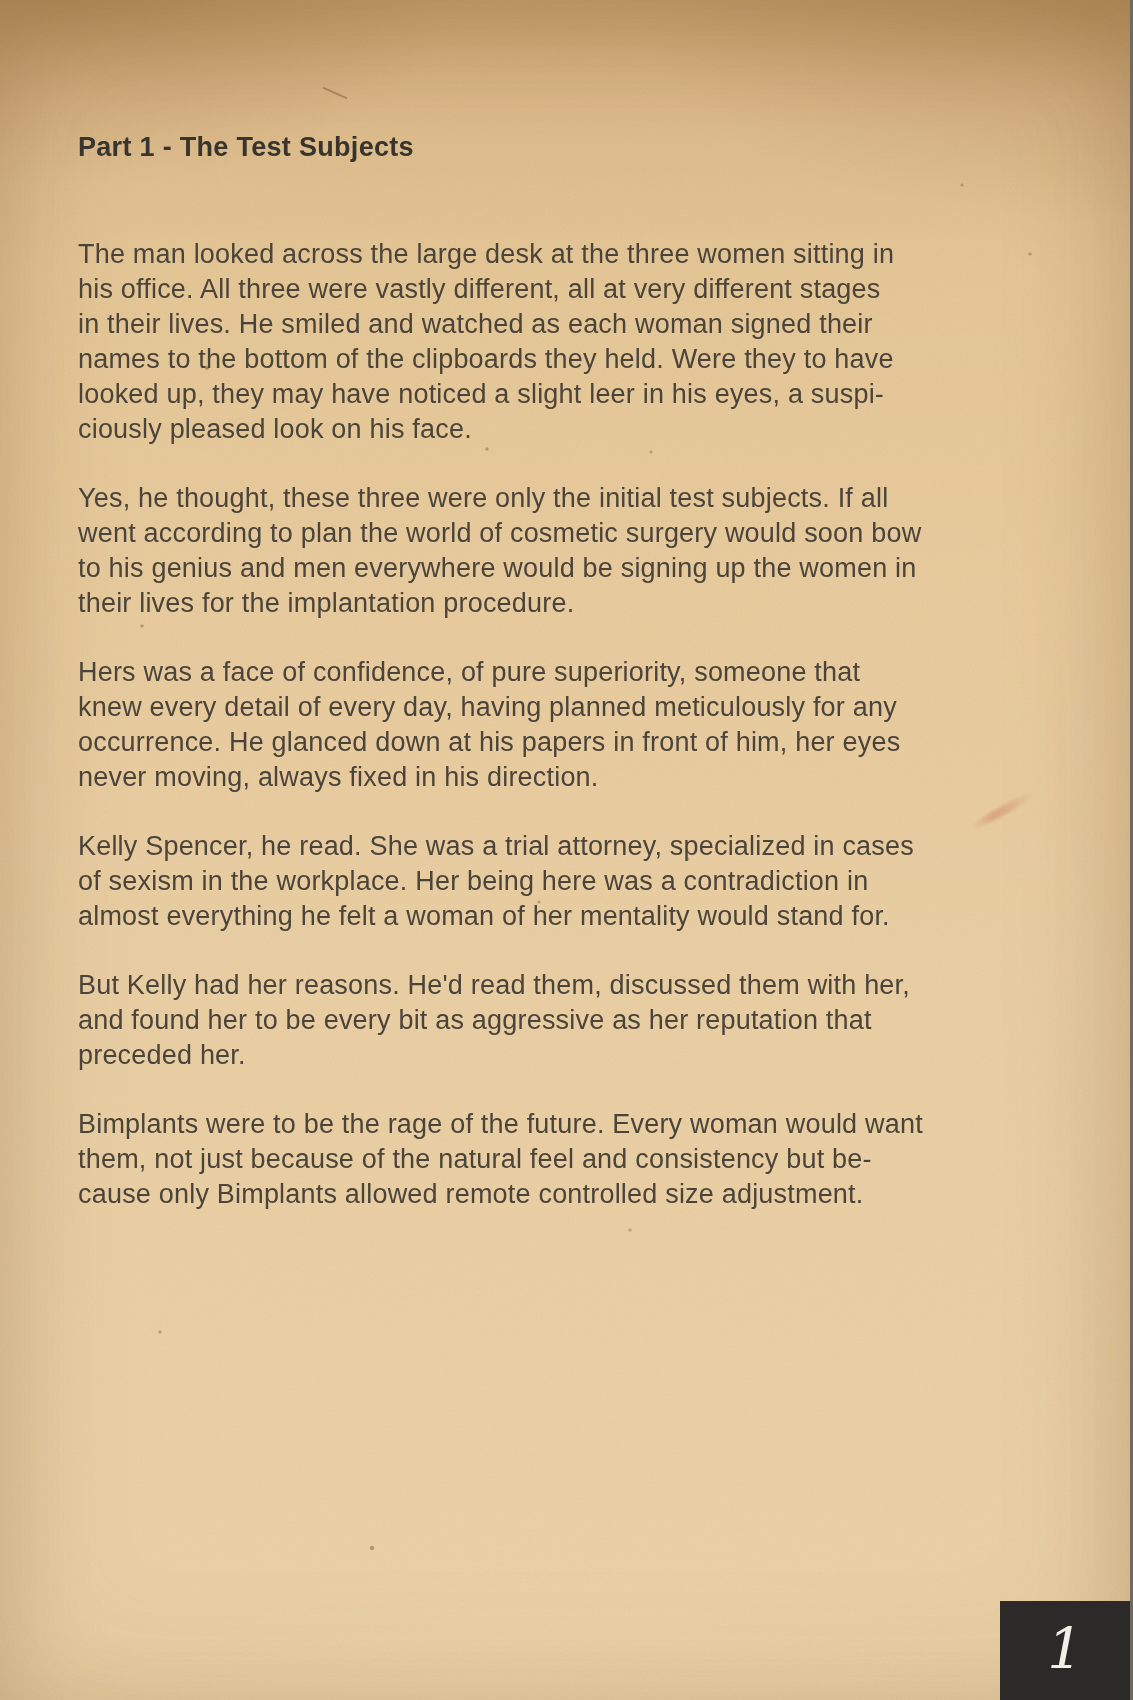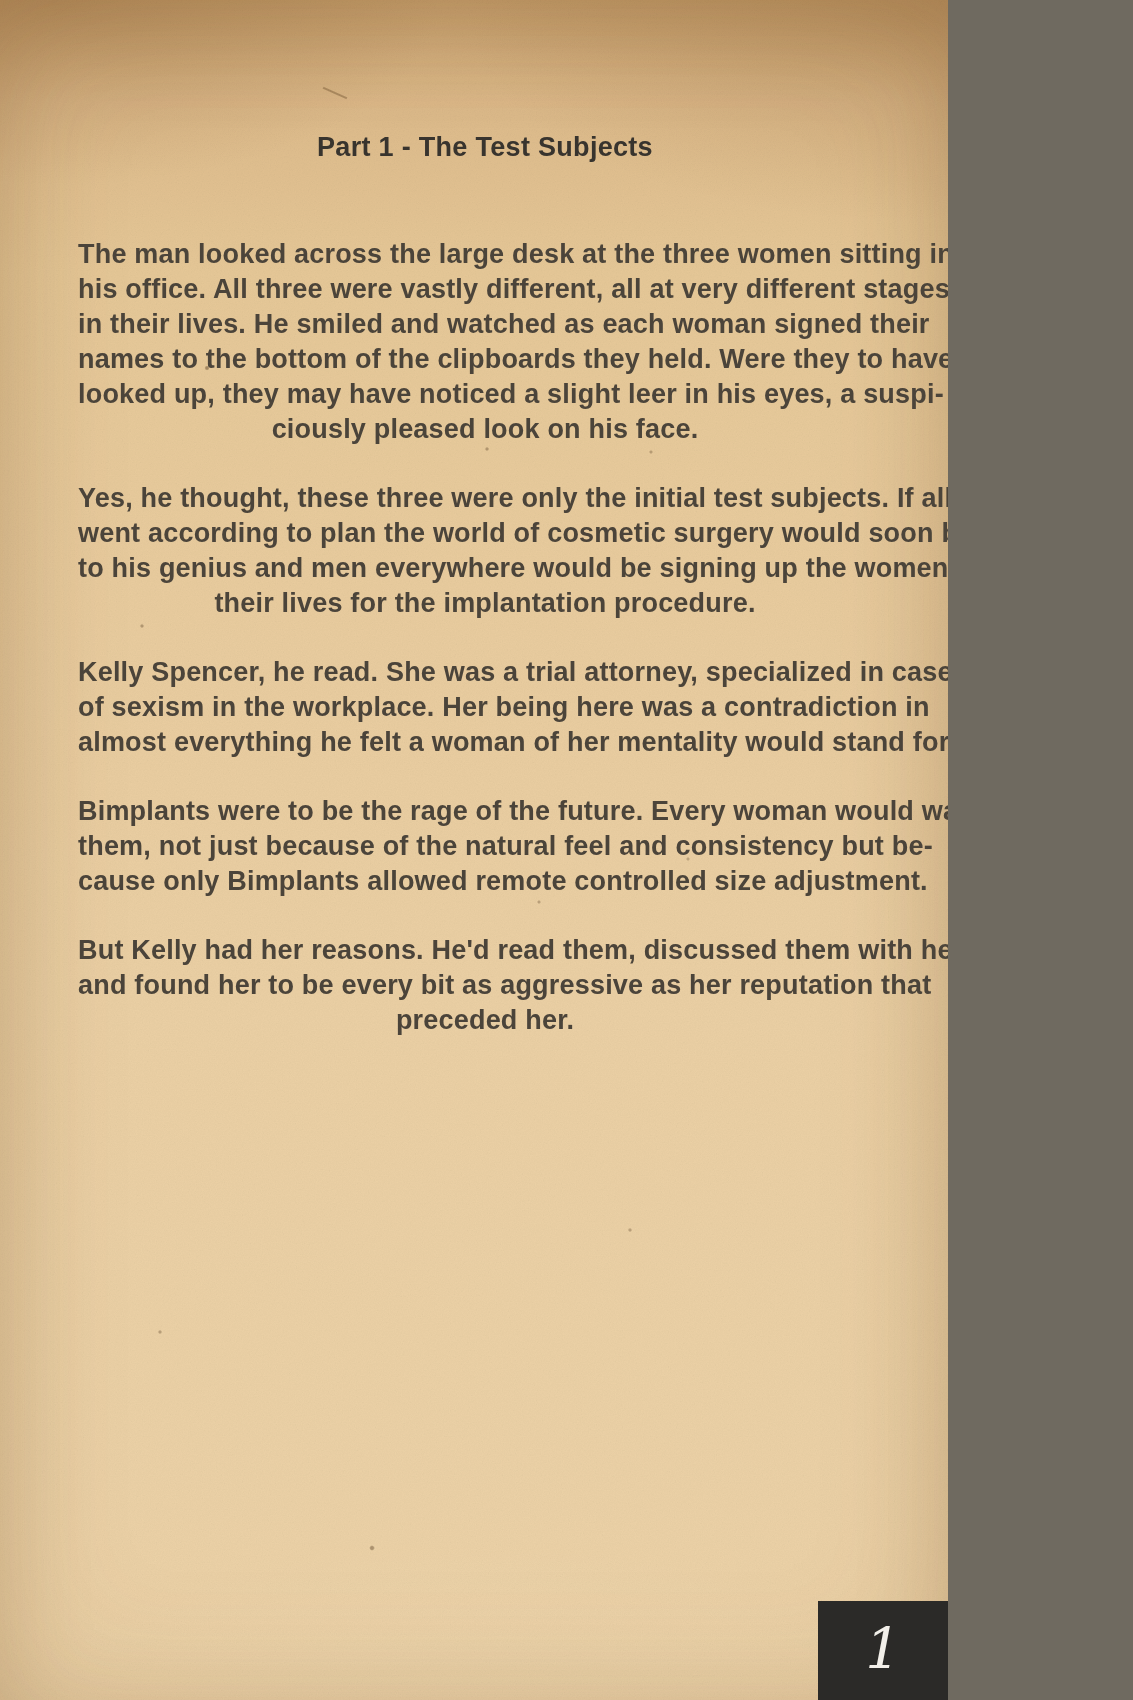--- a/index.html
+++ b/index.html
@@ -3,21 +3,21 @@
 <meta charset="utf-8">
 <style>
   html, body {
     margin: 0;
     padding: 0;
     background: #6f6a60;
   }
 
   .page {
     position: relative;
-    width: 948px;
+    width: 1130px;
     height: 1700px;
     overflow: hidden;
     background-repeat: no-repeat;
     background-image:
       
       radial-gradient(circle at 207px 368px, rgba(80,55,30,.45) 1.2px, transparent 2.6px),
       radial-gradient(circle at 487px 449px, rgba(80,55,30,.35) 1px, transparent 2.2px),
       radial-gradient(circle at 651px 452px, rgba(80,55,30,.30) 1px, transparent 2px),
       radial-gradient(circle at 142px 626px, rgba(80,55,30,.35) 1px, transparent 2.2px),
       radial-gradient(circle at 539px 902px, rgba(80,55,30,.30) 1px, transparent 2px),
@@ -31,21 +31,20 @@
       
       radial-gradient(ellipse 620px 300px at 6% 0%, rgba(125,82,38,.22), transparent 62%),
       radial-gradient(ellipse 720px 330px at 96% 1%, rgba(125,82,38,.18), transparent 62%),
       radial-gradient(ellipse 900px 520px at 50% 112%, rgba(255,242,214,.22), transparent 70%),
       
       linear-gradient(180deg, #d0a975 0%, #ddba8a 6%, #e6c897 16%, #e9cc9e 34%, #ebd0a4 58%, #ecd2a7 100%);
     box-shadow:
       inset 0 30px 90px rgba(120,78,36,.22),
       inset 0 0 140px rgba(120,78,36,.14);
     font-family: "Liberation Sans", "DejaVu Sans", sans-serif;
-    text-align: center;
   }
 
   .noise {
     position: absolute;
     left: 0; top: 0;
     width: 1133px;
     height: 1700px;
     opacity: .10;
     mix-blend-mode: multiply;
     pointer-events: none;
@@ -87,21 +86,21 @@
     font-weight: bold;
     letter-spacing: .3px;
     color: #38342e;
     margin: 0 0 72px 0;
   }
 
   .para {
     white-space: pre;
     font-size: 27px;
     line-height: 35px;
-    font-weight: 700;
+    font-weight: 400;
     letter-spacing: .2px;
     color: #4b443a;
     margin: 0 0 34px 0;
   }
 
   .pagenum-box {
     position: absolute;
     right: 0;
     bottom: 0;
     width: 130px;
@@ -143,29 +142,33 @@
         <p class="para">The man looked across the large desk at the three women sitting in
 his office. All three were vastly different, all at very different stages
 in their lives. He smiled and watched as each woman signed their
 names to the bottom of the clipboards they held. Were they to have
 looked up, they may have noticed a slight leer in his eyes, a suspi-
 ciously pleased look on his face.</p>
         <p class="para">Yes, he thought, these three were only the initial test subjects. If all
 went according to plan the world of cosmetic surgery would soon bow
 to his genius and men everywhere would be signing up the women in
 their lives for the implantation procedure.</p>
+        <p class="para">Hers was a face of confidence, of pure superiority, someone that
+knew every detail of every day, having planned meticulously for any
+occurrence. He glanced down at his papers in front of him, her eyes
+never moving, always fixed in his direction.</p>
         <p class="para">Kelly Spencer, he read. She was a trial attorney, specialized in cases
 of sexism in the workplace. Her being here was a contradiction in
 almost everything he felt a woman of her mentality would stand for.</p>
+        <p class="para">But Kelly had her reasons. He'd read them, discussed them with her,
+and found her to be every bit as aggressive as her reputation that
+preceded her.</p>
         <p class="para">Bimplants were to be the rage of the future. Every woman would want
 them, not just because of the natural feel and consistency but be-
 cause only Bimplants allowed remote controlled size adjustment.</p>
-        <p class="para">But Kelly had her reasons. He'd read them, discussed them with her,
-and found her to be every bit as aggressive as her reputation that
-preceded her.</p>
       </div>
   </main>
 
   <div class="pagenum-box">
     <span class="pagenum">1</span>
   </div>
 
 </div>
 
 </body></html>

